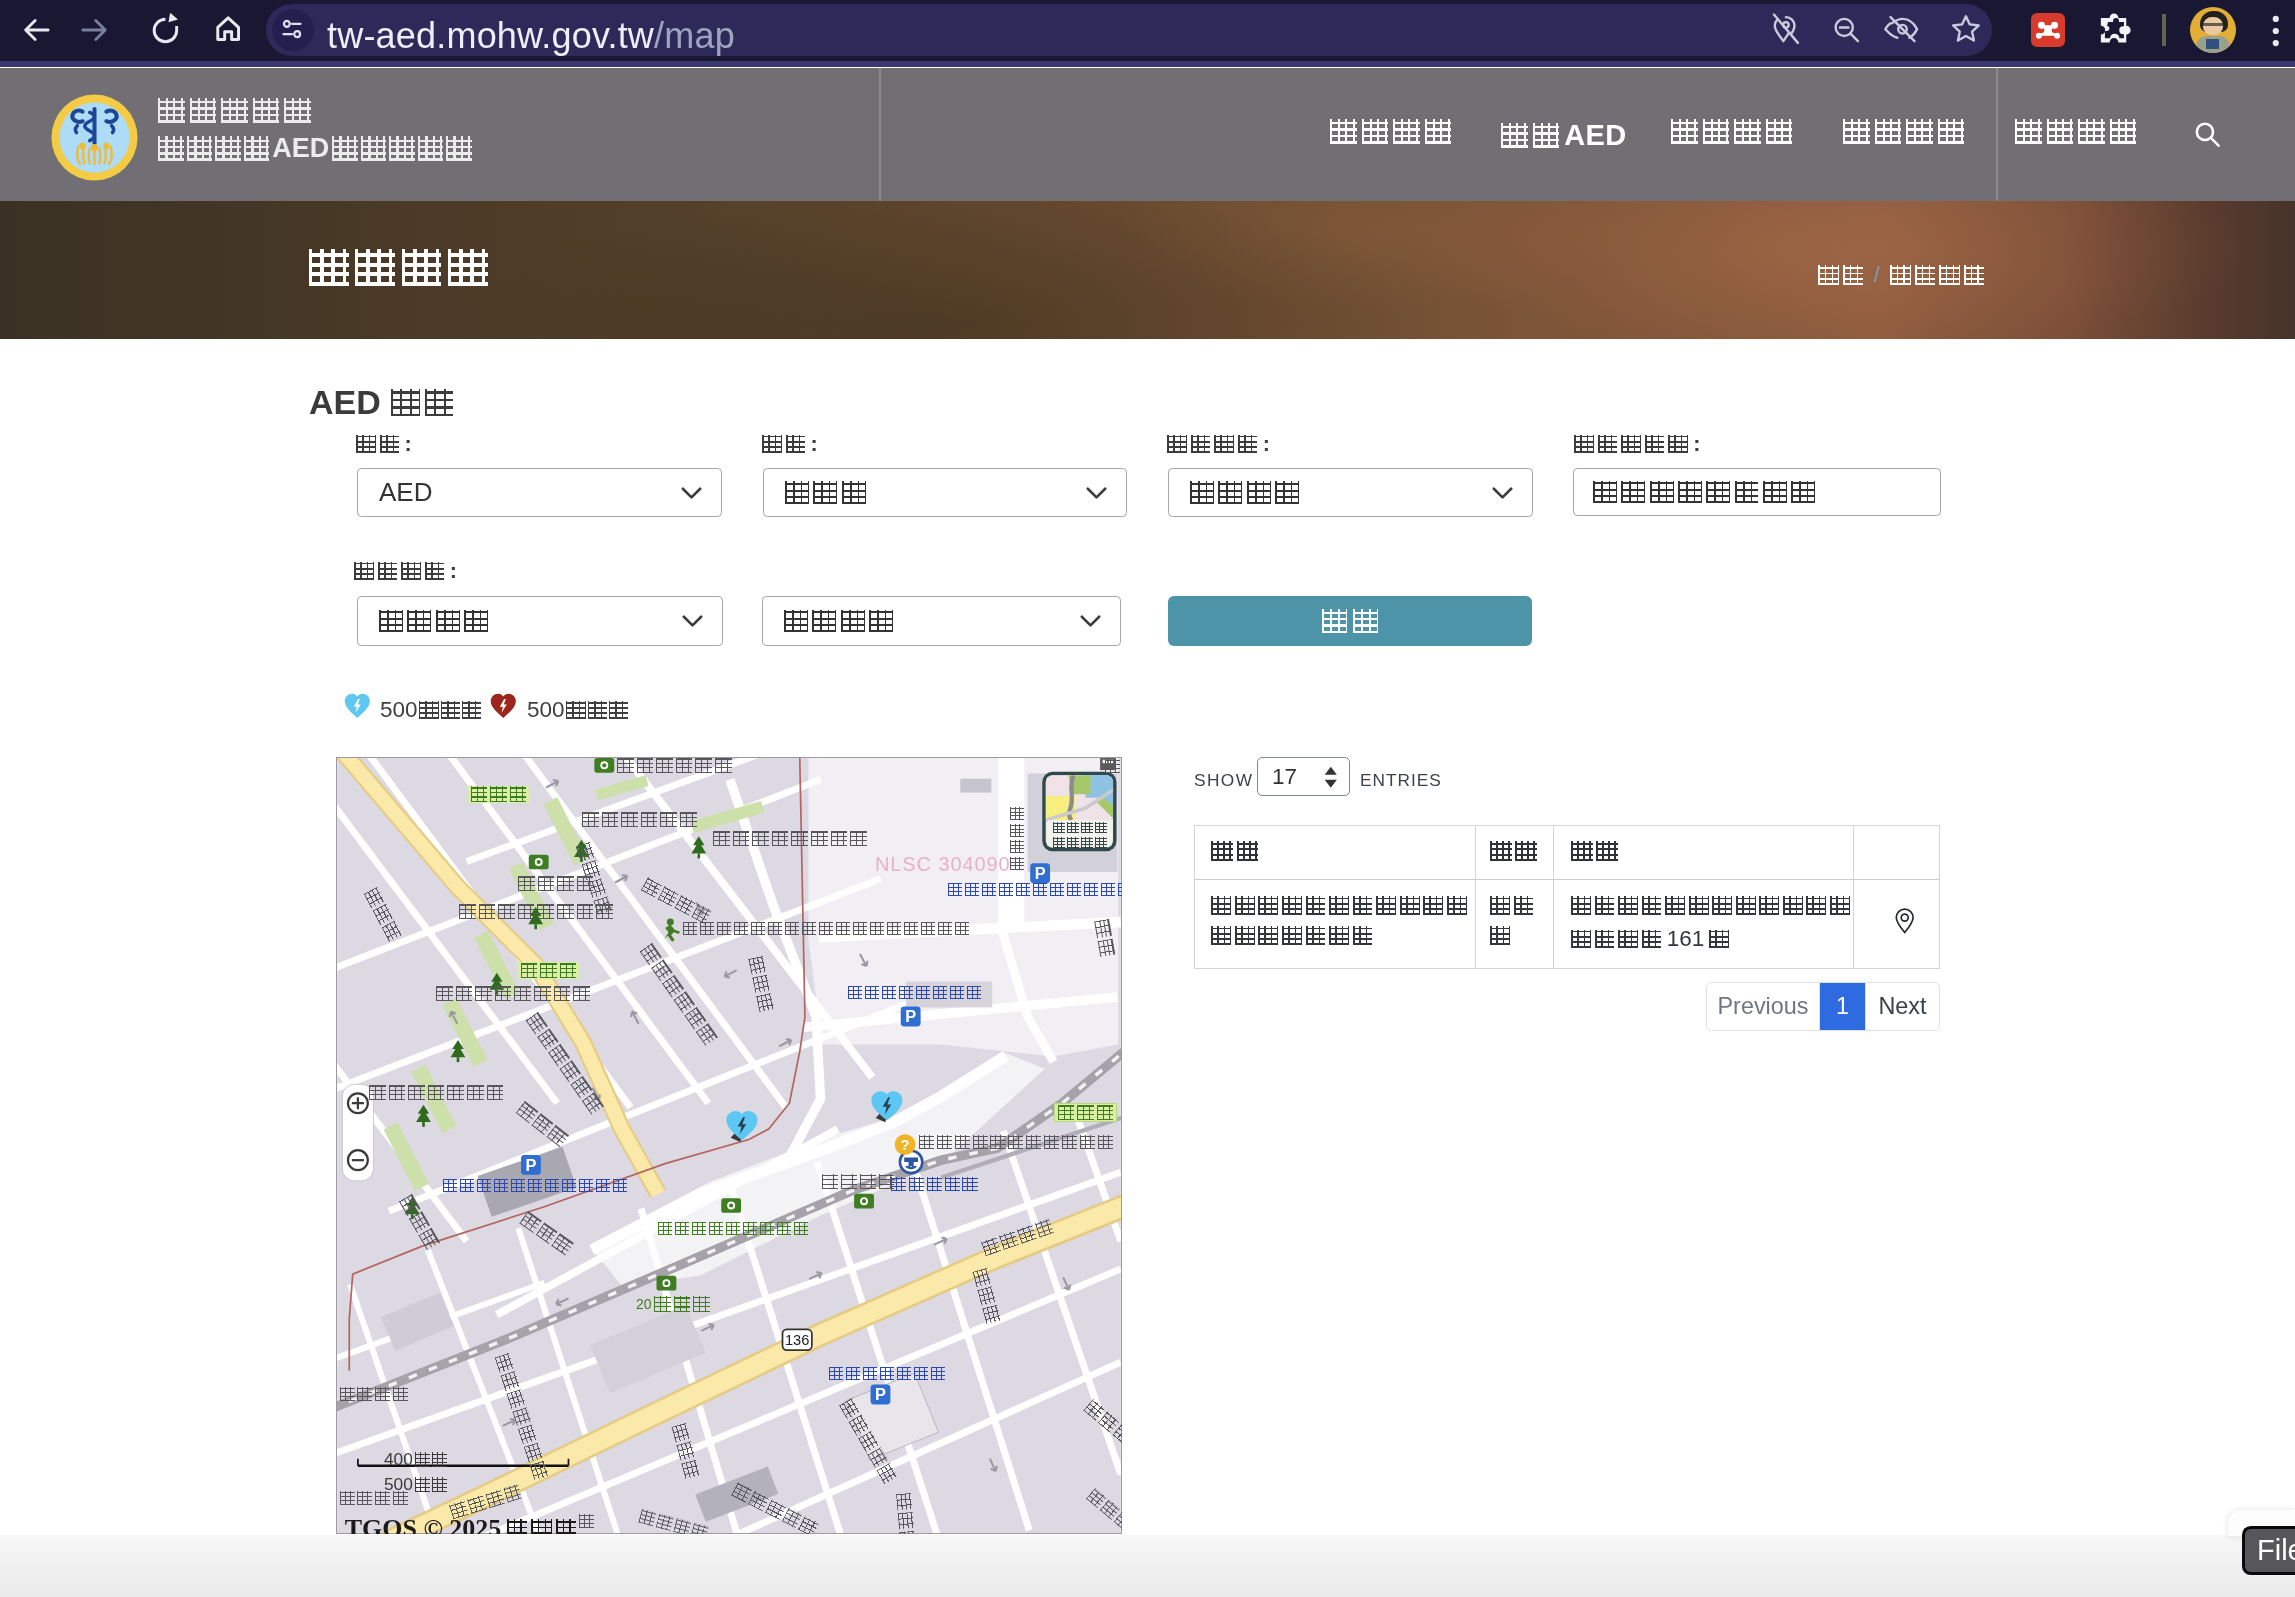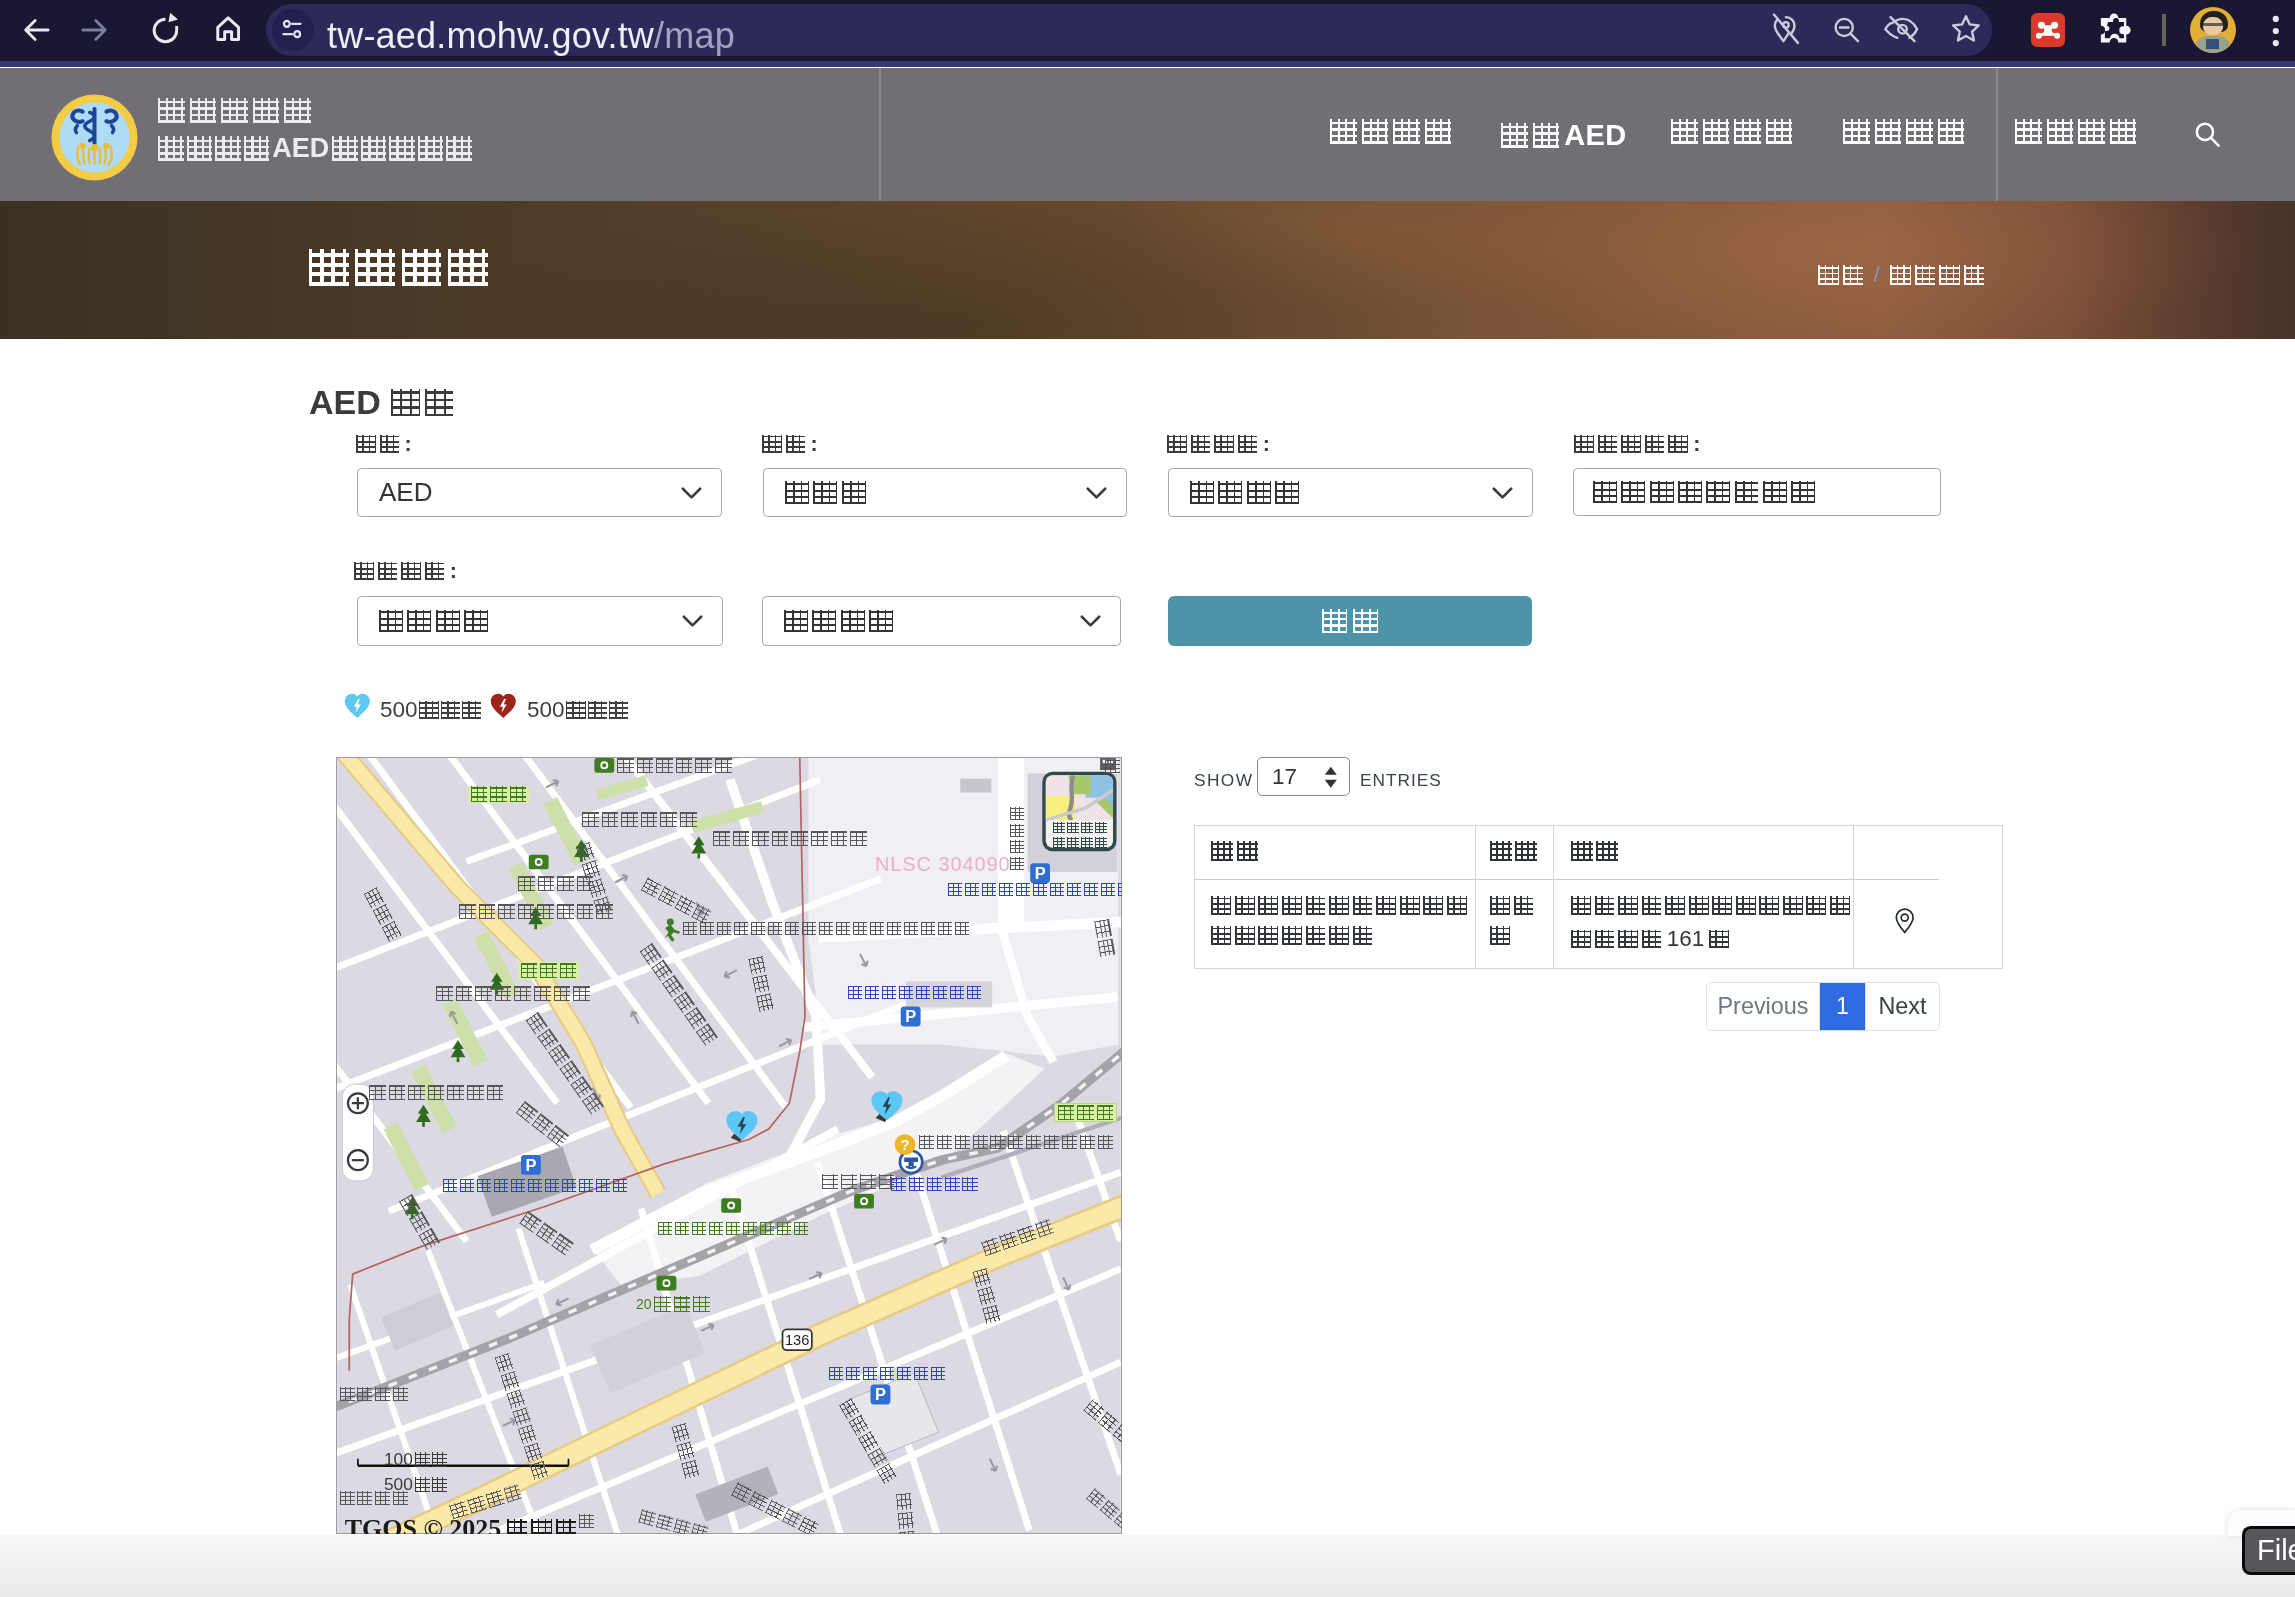--- a/index.html
+++ b/index.html
@@ -333,21 +333,21 @@
 <div class="abs" style="left:1194px;top:770px;font-size:17.3px;color:#3c434b;letter-spacing:1.4px">SHOW</div>
 <div class="abs" style="left:1257px;top:757px;width:93px;height:39px;background:#fff;border:1.7px solid #7e868e;border-radius:5.2px;display:flex;align-items:center;padding-left:14px">
  <span style="font-size:22.5px;color:#333">17</span>
  <svg class="abs" style="right:10.4px;top:7.8px" width="15.6" height="22.5" viewBox="0 0 18 26" fill="#333">
   <path d="M9 1 L16 10 H2 Z"></path>
       <path d="M9 25 L16 16 H2 Z"></path>
     </svg>
 </div>
 <div class="abs" style="left:1360px;top:770px;font-size:17.3px;color:#3c434b;letter-spacing:1px">ENTRIES</div>
 
-<div class="abs" style="left:1194px;top:825px;width:809px;height:144px;border:0.9px solid #d5d5d5">
+<div class="abs" style="left:1194px;top:825px;width:746px;height:144px;border:0.9px solid #d5d5d5">
  <div class="abs" style="left:0;top:0;width:744px;height:54px;border-bottom:1.7px solid #c8ccd0"></div>
  <div class="abs" style="left:280px;top:0;width:0.9px;height:142px;background:#d5d5d5"></div>
  <div class="abs" style="left:358px;top:0;width:0.9px;height:142px;background:#d5d5d5"></div>
  <div class="abs" style="left:658px;top:0;width:0.9px;height:142px;background:#d5d5d5"></div>
  <div class="abs cjk hvy" style="left:16.4px;top:14.7px;font-size:23.4px;font-weight:bold;color:#2f3237">
       <i></i>
       <i></i>
     </div>
  <div class="abs cjk hvy" style="left:295px;top:14.7px;font-size:23.4px;font-weight:bold;color:#2f3237">
       <i></i>
@@ -1007,21 +1007,21 @@
     <div class="abs" style="left:300px;top:539px;display:flex;align-items:center;gap:2.6px;color:#3f7d1f">
       <span style="font-size:14px">20</span>
       <span class="cjk lite" style="font-size:18px">
         <i></i>
         <i></i>
         <i></i>
       </span>
     </div>
     <div class="abs" style="left:539px;top:96px;font-size:20px;color:#eab0c8;letter-spacing:0.9px">NLSC 304090</div>
     <div class="abs" style="left:48px;top:692px;display:flex;gap:1.7px;align-items:center;color:#3a3a3a">
-      <span style="font-size:17.3px">100</span>
+      <span style="font-size:17.3px">400</span>
       <span class="cjk lite" style="font-size:16.4px">
         <i></i>
         <i></i>
       </span>
     </div>
     <div class="abs" style="left:48px;top:717px;display:flex;gap:1.7px;align-items:center;color:#3a3a3a">
       <span style="font-size:17.3px">500</span>
       <span class="cjk lite" style="font-size:16.4px">
         <i></i>
         <i></i>

